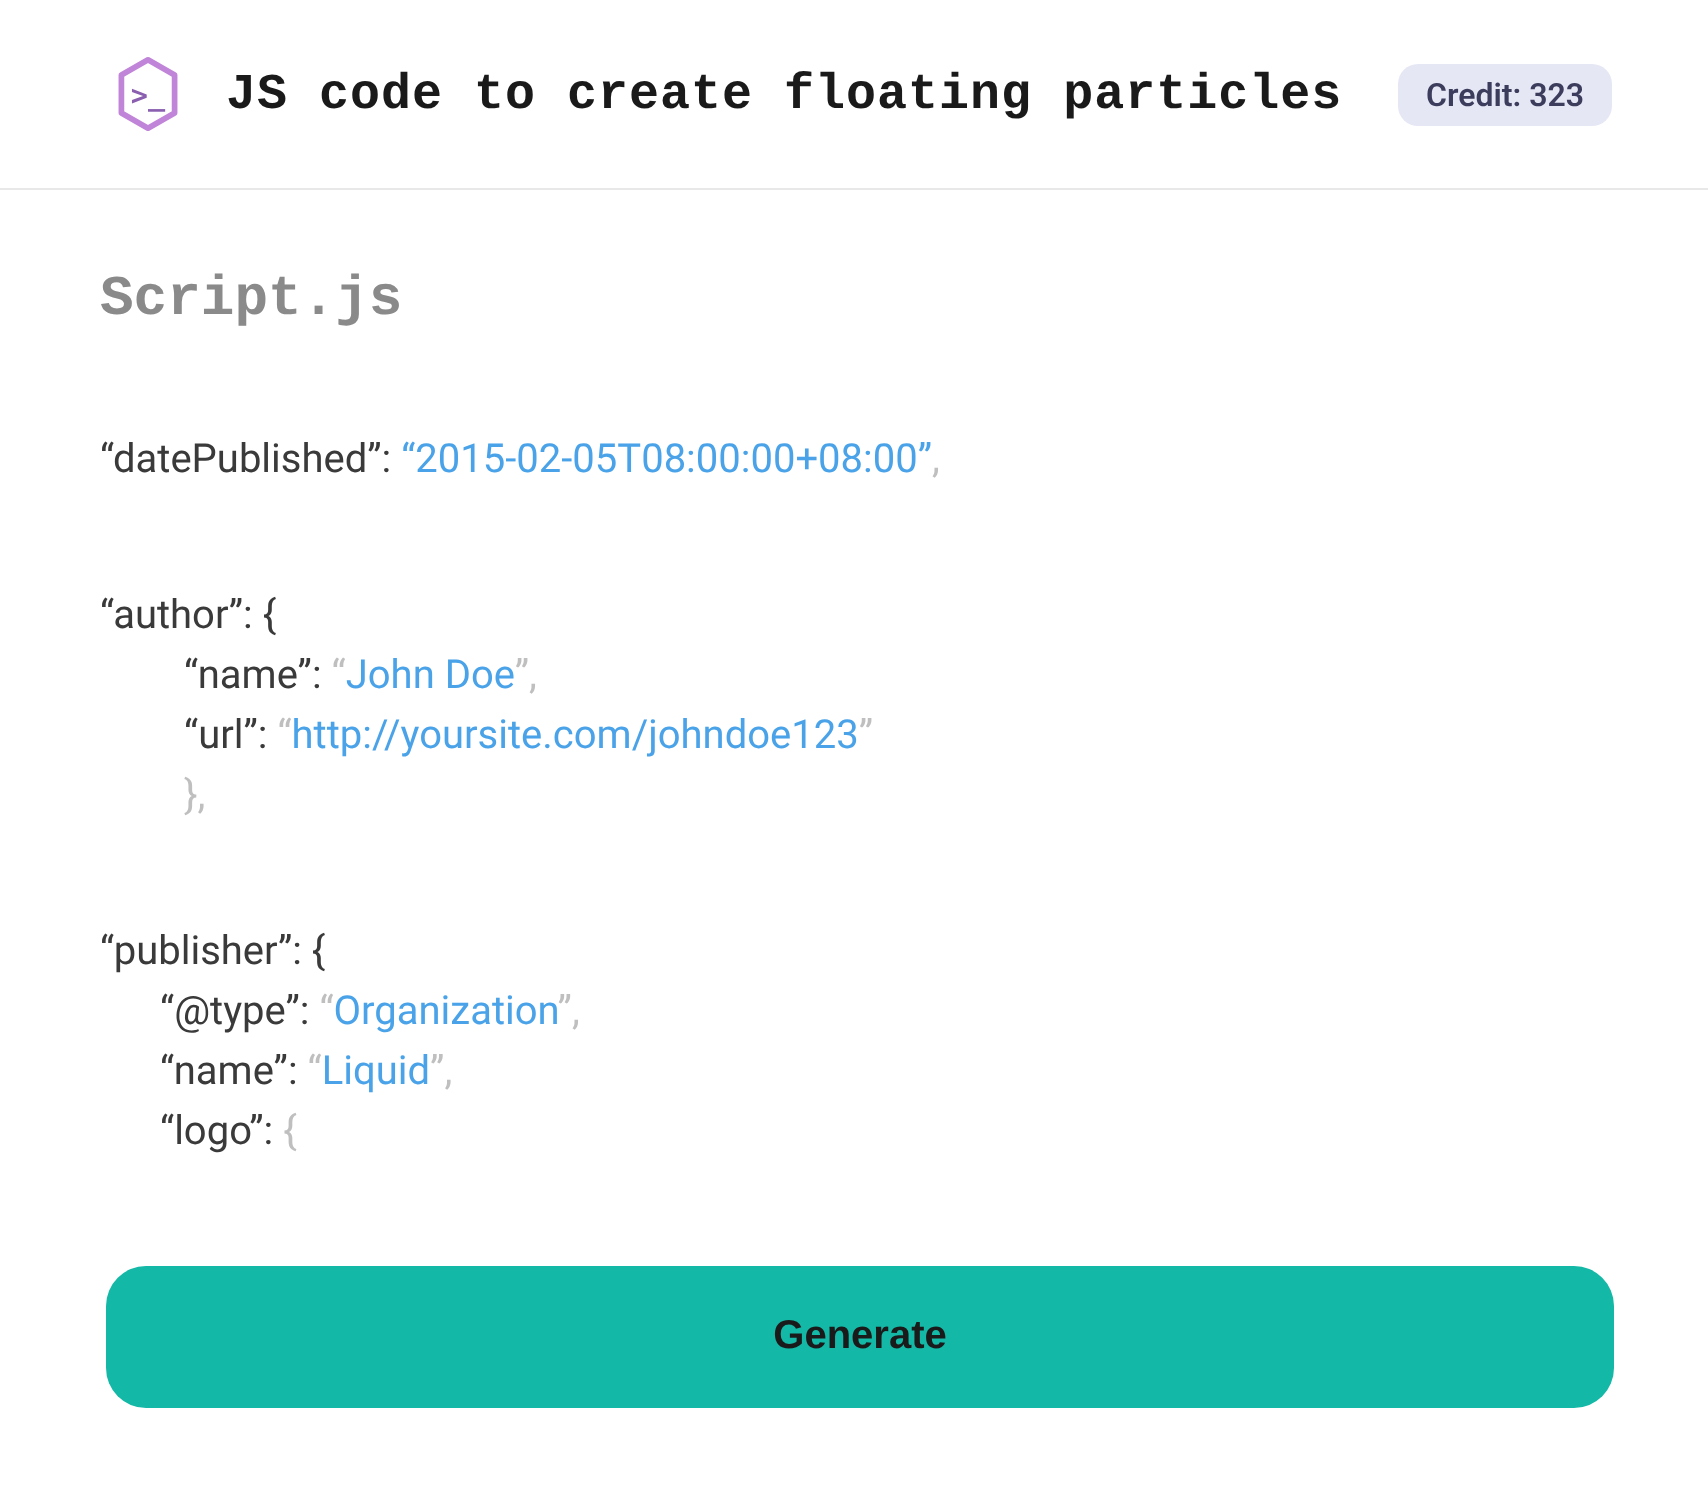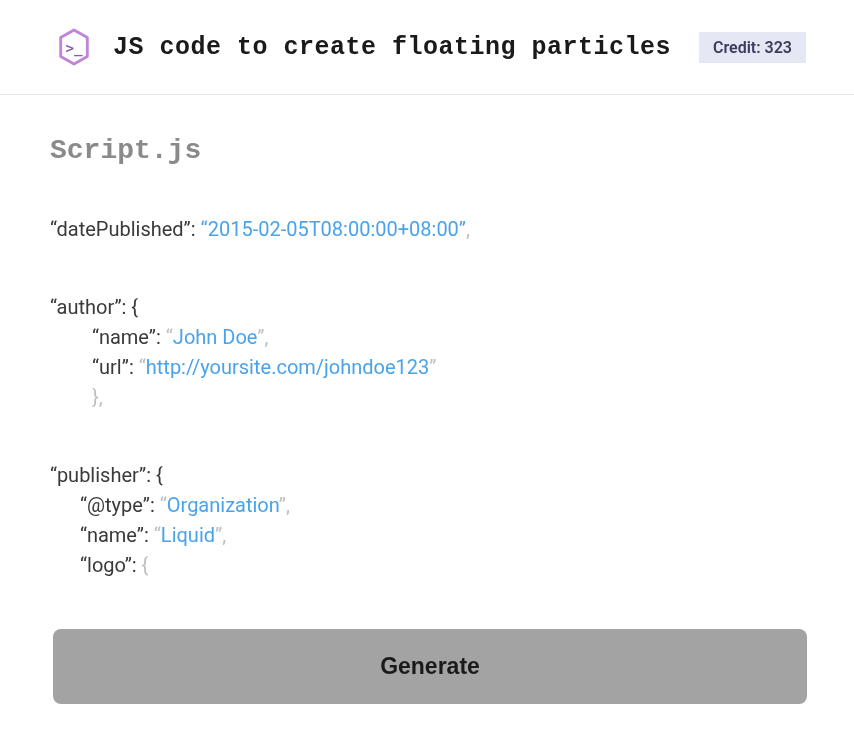--- a/index.html
+++ b/index.html
@@ -37,21 +37,21 @@
       font-weight: 700;
       color: #1a1a1a;
       letter-spacing: 0.5px;
     }
     .credit-badge {
       background: #e5e7f5;
       color: #3c3c5c;
       font-size: 16px;
       font-weight: 600;
       padding: 6px 14px;
-      border-radius: 0;
+      border-radius: 10px;
     }
     .content {
       padding: 40px 50px 0 50px;
     }
     .section-title {
       font-family: 'Courier New', Courier, monospace;
       font-size: 28px;
       font-weight: 600;
       color: #8a8a8a;
       margin-bottom: 32px;
@@ -82,25 +82,25 @@
       color: #bfbfbf;
     }
     .link {
       color: #4aa3e8;
     }
     .generate-button {
       position: absolute;
       bottom: 44px;
       left: 53px;
       right: 47px;
-      background: #a3a3a3;
+      background: #14b8a6;
       border: none;
-      border-radius: 8px;
+      border-radius: 20px;
       padding: 24px 0;
-      font-size: 23px;
+      font-size: 20px;
       font-weight: 600;
       color: #1a1a1a;
       cursor: pointer;
       text-align: center;
     }
   </style>
 </head>
 <body>
 
 <div class="header">

